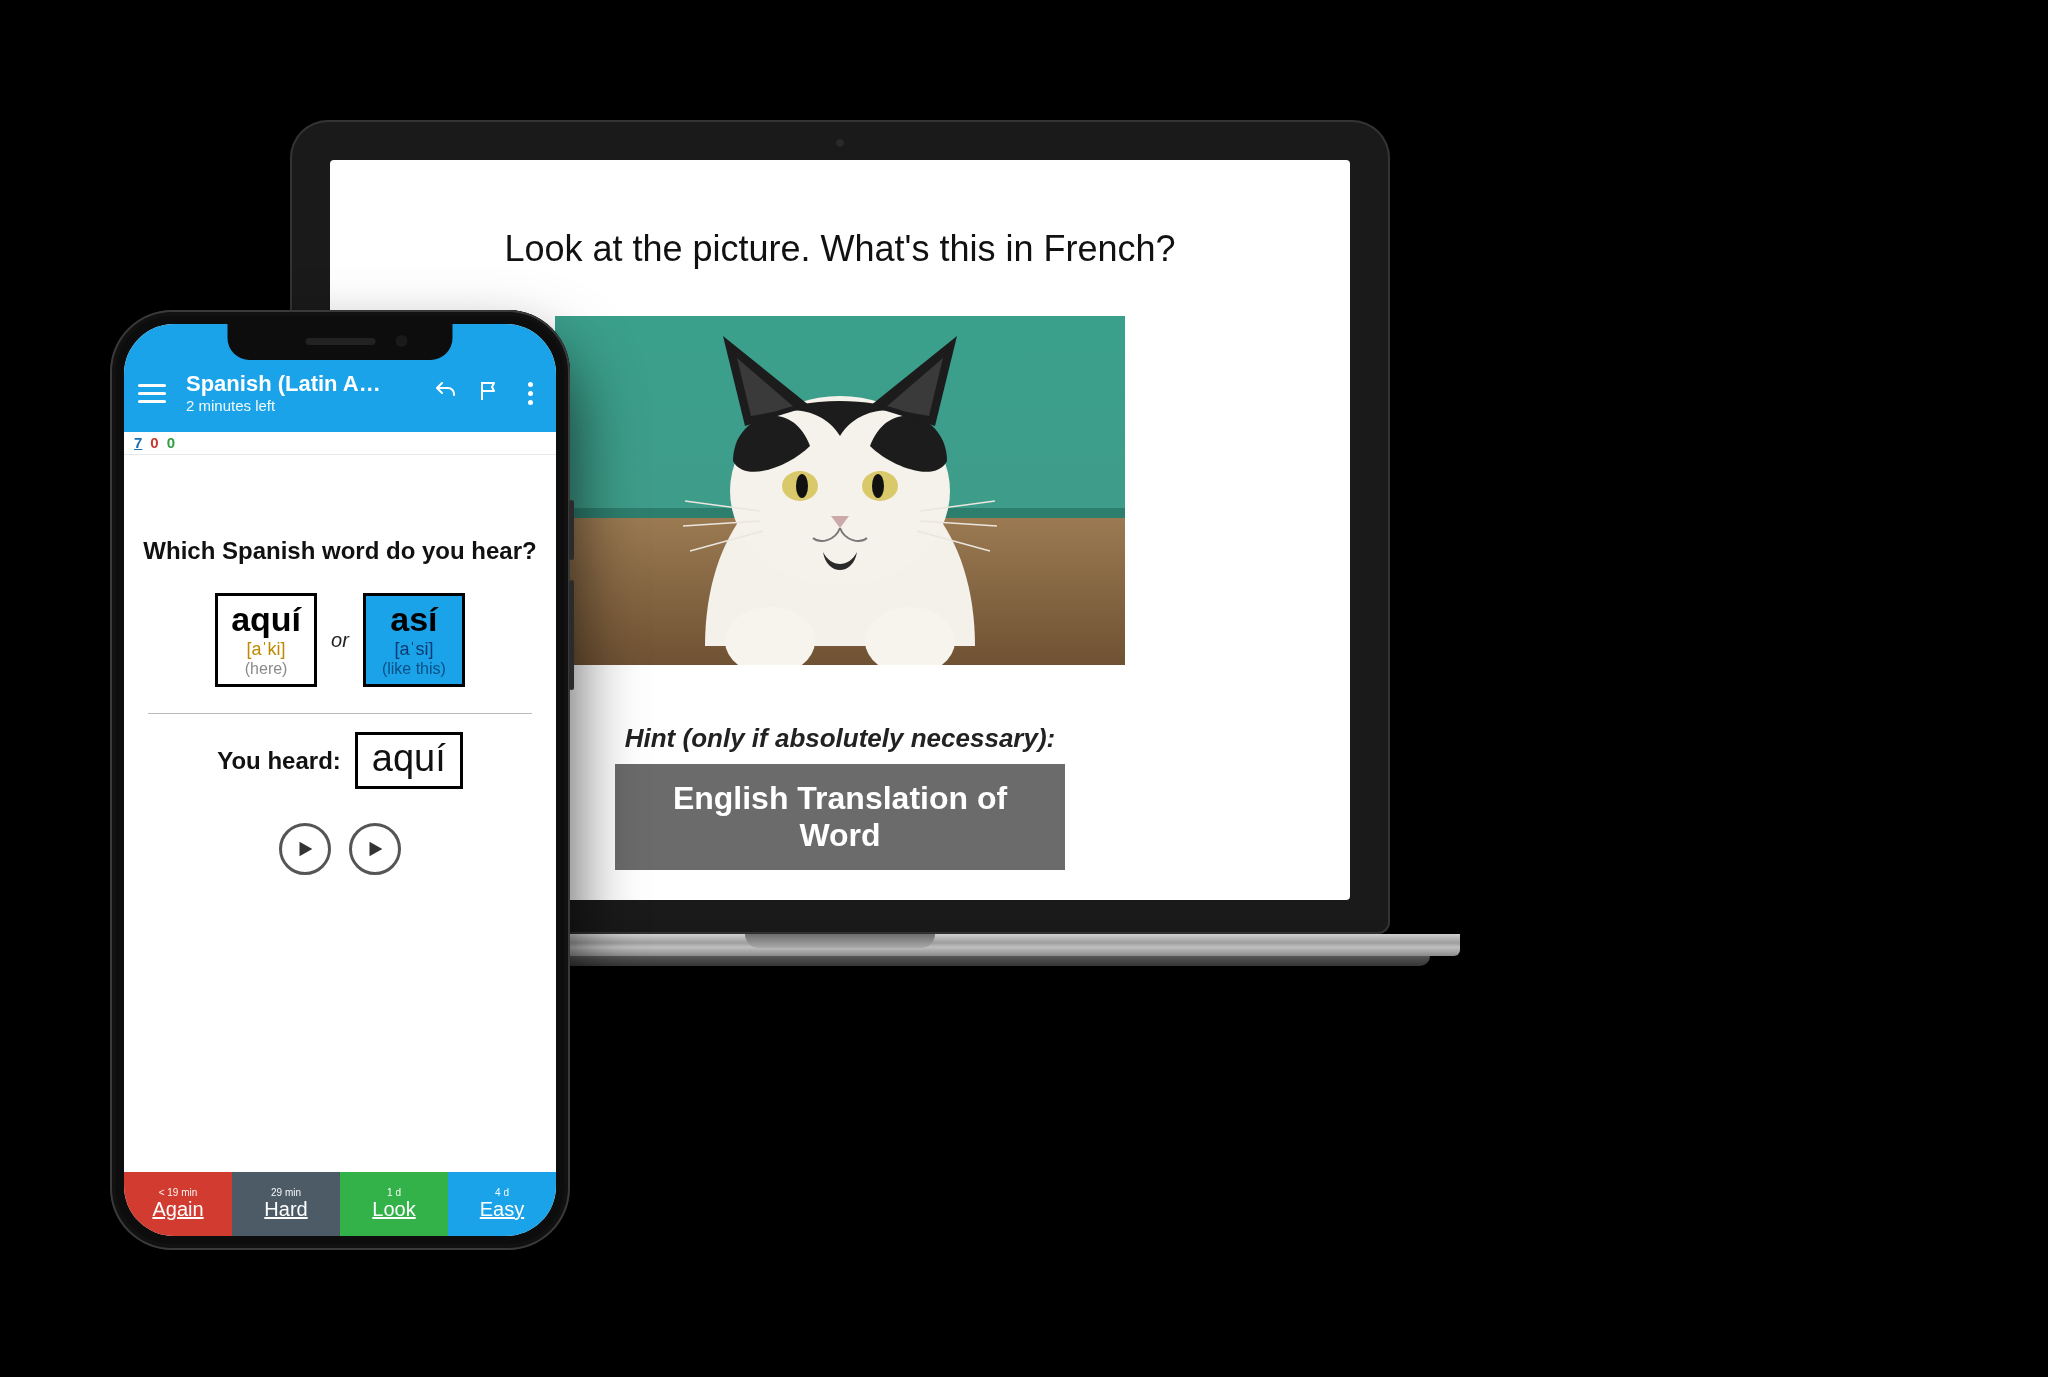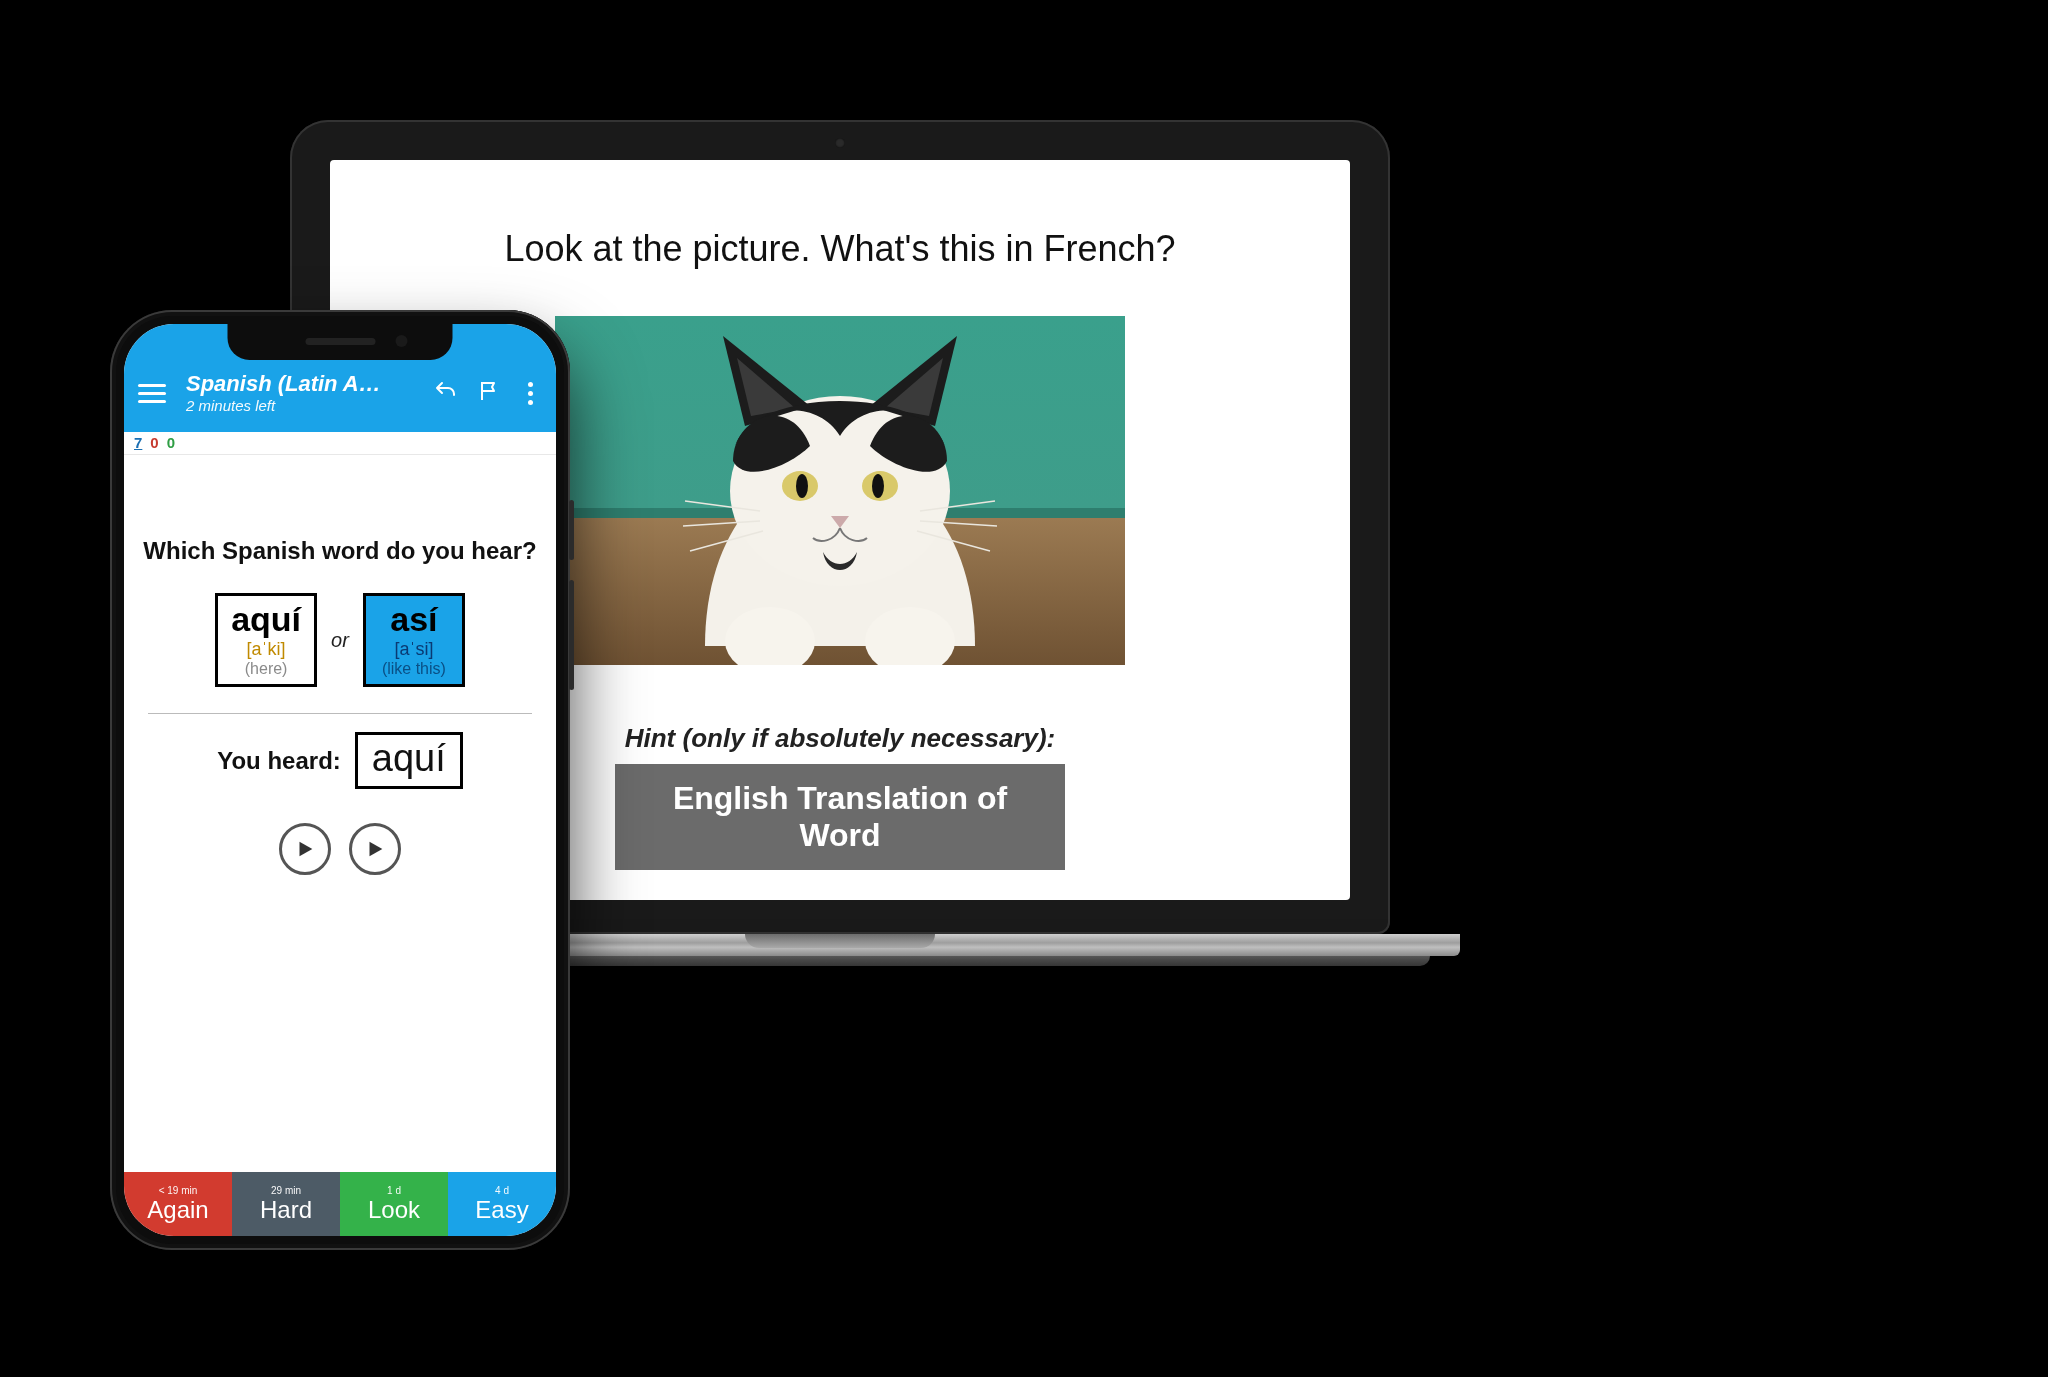--- a/index.html
+++ b/index.html
@@ -149,21 +149,20 @@
   }
 
   .appbar {
     background: #1aa3e8;
     color: #fff;
     padding: 40px 14px 10px 14px;
     display: flex;
     align-items: center;
     gap: 14px;
     height: 108px;
-    font-style: italic;
   }
   .appbar .burger { width:28px; display:flex; flex-direction:column; gap:5px; cursor:pointer;}
   .appbar .burger span{height:3px;background:#fff;border-radius:2px;}
   .appbar-titles{flex:0 0 auto; line-height:1.2; margin-left:6px;}
   .appbar-title{font-size:22px; font-weight:600; white-space:nowrap;}
   .appbar-sub{font-size:15px; opacity:.95;}
   .appbar-spacer{flex:1;}
   .appbar-ico{width:30px; text-align:center; cursor:pointer;}
   .appbar-ico svg{width:24px;height:24px;stroke:#fff;fill:none;stroke-width:2;}
   .dots{display:flex;flex-direction:column;gap:4px;align-items:center;cursor:pointer;width:24px;}
@@ -225,21 +224,21 @@
     cursor:pointer;
   }
   .play-btn svg{width:22px;height:22px;fill:#333;}
 
   .answerbar{
     display:flex; height:64px; margin-top:auto;
     font-size:16px; text-align:center;
   }
   .ans{flex:1;display:flex;flex-direction:column;justify-content:center;color:#fff;cursor:pointer;}
   .ans .t{font-size:10px;opacity:.95;}
-  .ans .l{font-size:24px;}
+  .ans .l{font-size:20px;text-decoration:underline;}
   .ans.again{background:#d23b2f;}
   .ans.hard{background:#4d5b66;}
   .ans.good{background:#34b24a;}
   .ans.easy{background:#1aa3e8;}
 
   .phone-side-btn{
     position:absolute; right:-4px; width:5px; background:#2b2b2b; border-radius:3px;
   }
 </style>
 </head>

